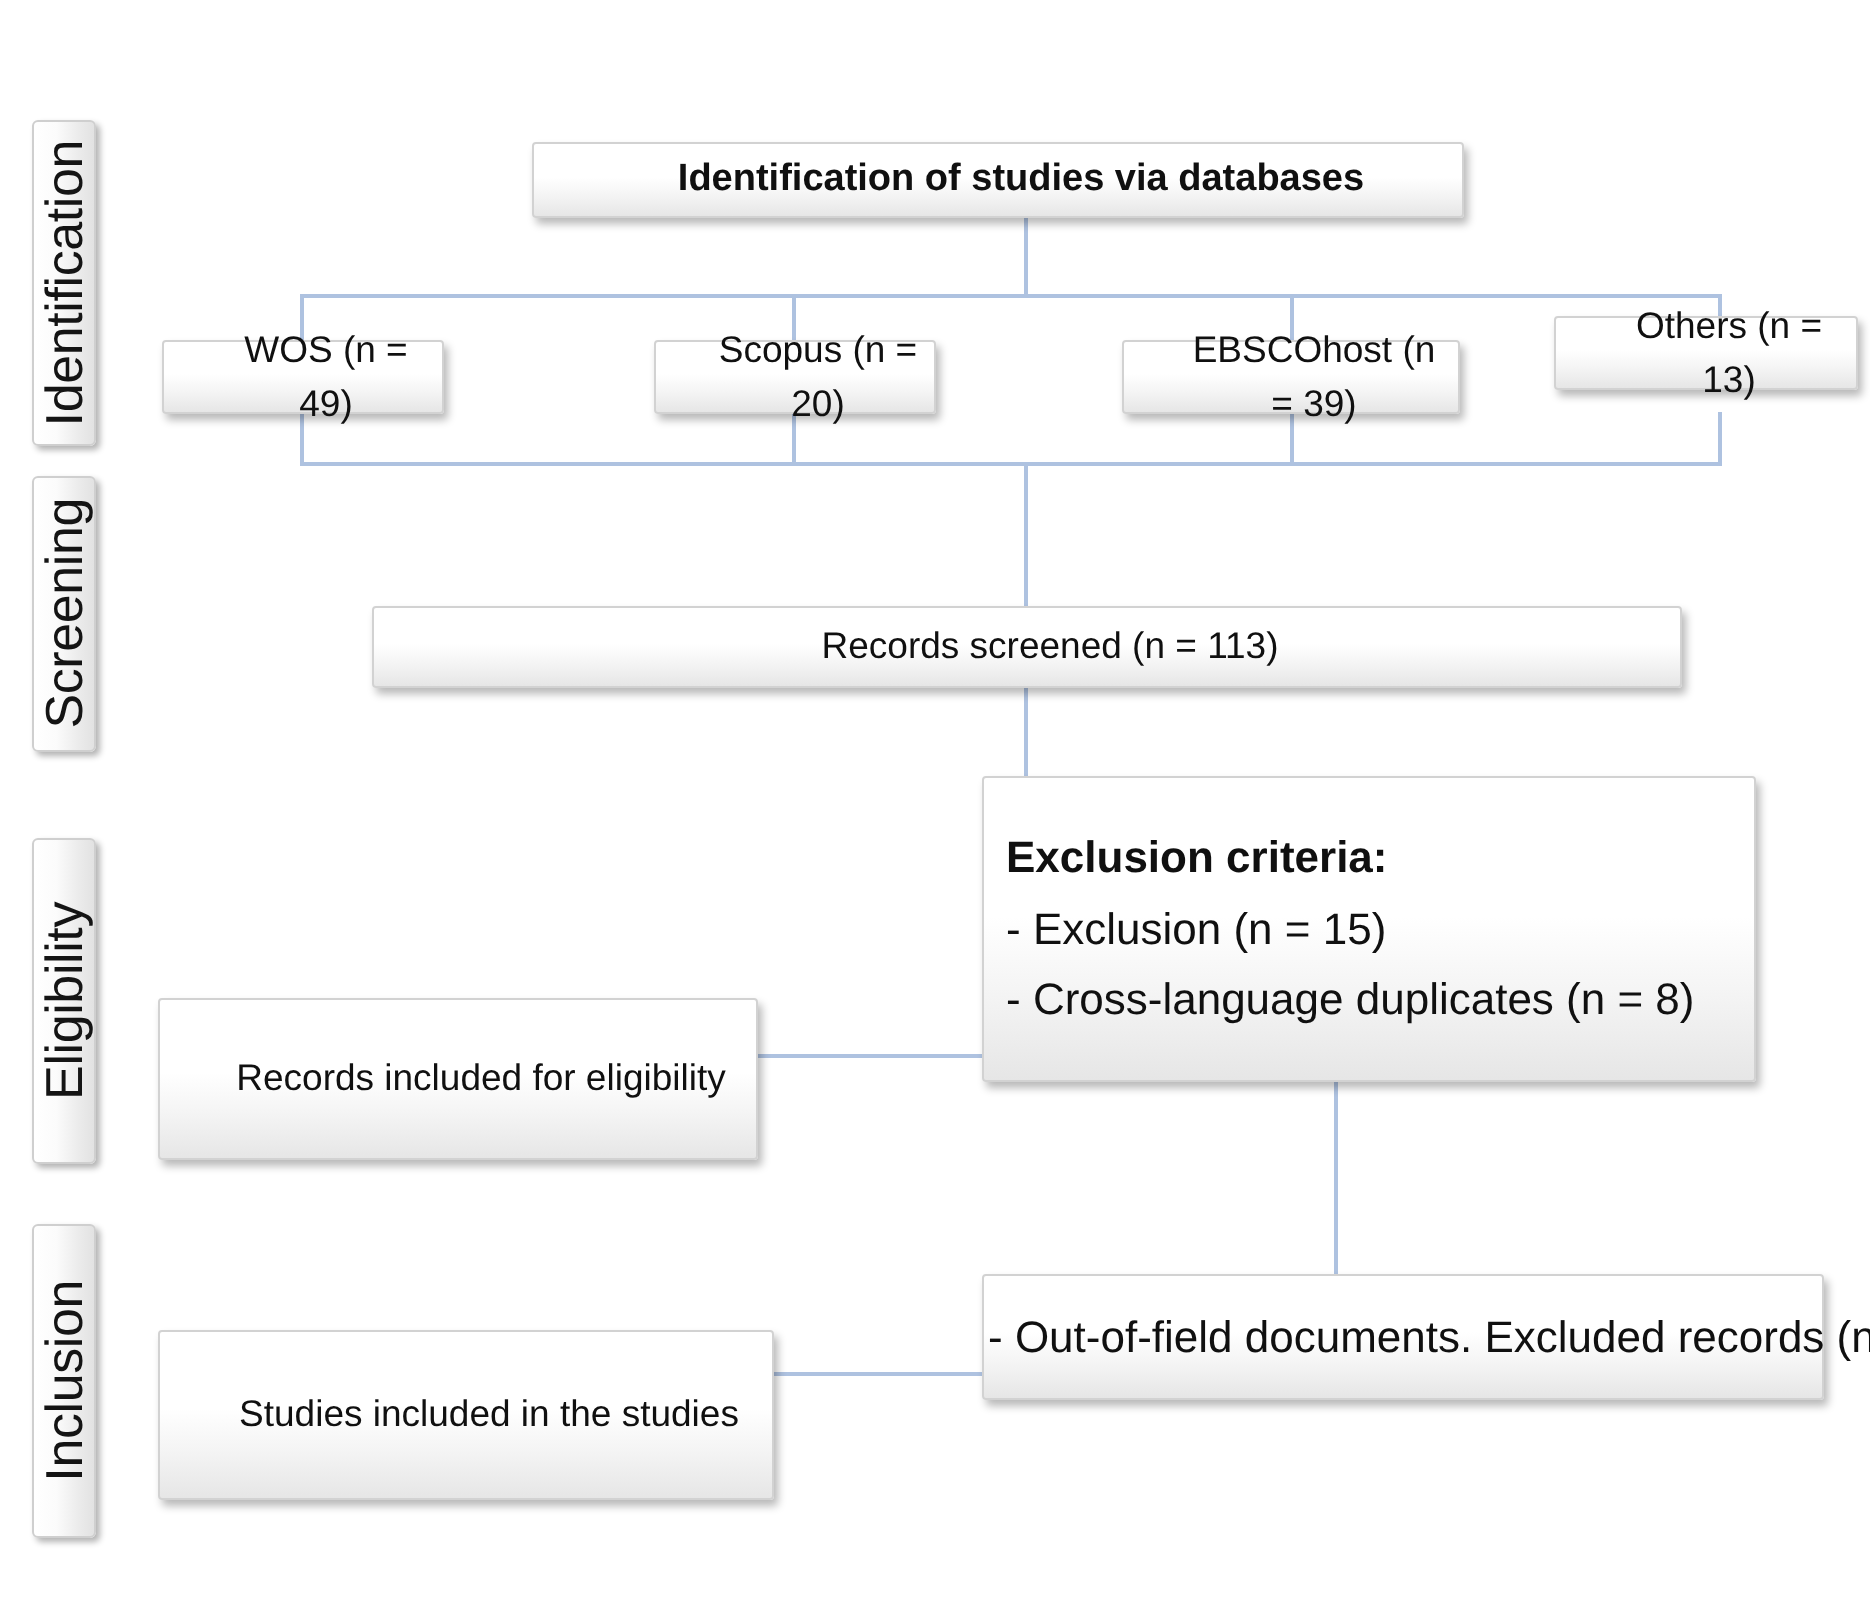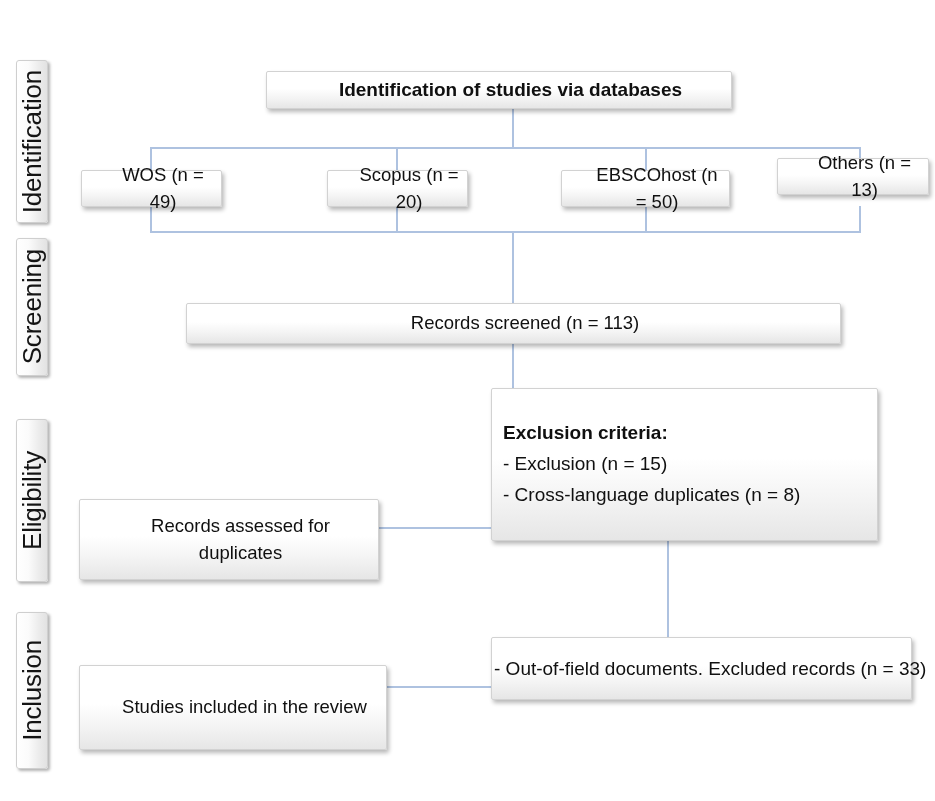--- a/index.html
+++ b/index.html
@@ -61,21 +61,21 @@
   .fbox .txt { line-height: 1.45; padding: 0 8px; }
   .fbox.title-box .txt { font-weight: bold; font-size: 19px; }
 
   
   .fbox.left-align {
     align-items: center;
     justify-content: flex-start;
     text-align: left;
   }
   .fbox.left-align .txt { padding: 0; }
-  .excl-line { line-height: 1.62; font-size: 19px; white-space: nowrap; }
+  .excl-line { line-height: 1.62; font-size: 22px; white-space: nowrap; }
   .excl-head { font-weight: bold; }
   .b { font-weight: normal; }
 
   
   .conn {
     position: absolute;
     background: #aec2e0;
     z-index: 1;
   }
   .conn.v { width: 2px; }
@@ -132,48 +132,48 @@
 
   <div class="fbox" style="left:81px; top:170px; width:141px; height:37px;">
     <span class="txt">WOS (n = 49)</span>
   </div>
 
   <div class="fbox" style="left:327px; top:170px; width:141px; height:37px;">
     <span class="txt">Scopus (n = 20)</span>
   </div>
 
   <div class="fbox" style="left:561px; top:170px; width:169px; height:37px;">
-    <span class="txt">EBSCOhost (n = 50)</span>
+    <span class="txt">EBSCOhost (n = 39)</span>
   </div>
 
   <div class="fbox" style="left:777px; top:158px; width:152px; height:37px;">
     <span class="txt">Others (n = 13)</span>
   </div>
 
   <div class="fbox" style="left:186px; top:303px; width:655px; height:41px;">
     <span class="txt">Records screened (n = 113)</span>
   </div>
 
   <div class="fbox left-align" style="left:491px; top:388px; width:387px; height:153px; padding-left:11px;">
     <div class="txt">
       <div class="excl-line excl-head">Exclusion criteria:</div>
       <div class="excl-line"><span>- Exclusion </span><span class="b">(n = 15)</span></div>
       <div class="excl-line"><span>- Cross-language duplicates </span><span class="b">(n = 8)</span></div>
     </div>
   </div>
 
   <div class="fbox" style="left:79px; top:499px; width:300px; height:81px;">
     <div class="txt">
-      <div>Records assessed for duplicates</div>
+      <div>Records included for eligibility</div>
     </div>
   </div>
 
   <div class="fbox left-align" style="left:491px; top:637px; width:421px; height:63px; padding-left:2px;">
     <div class="txt excl-line"><span>- Out-of-field documents. Excluded records </span><span class="b">(n = 33)</span></div>
   </div>
 
   <div class="fbox" style="left:79px; top:665px; width:308px; height:85px;">
     <div class="txt">
-      <div>Studies included in the review</div>
+      <div>Studies included in the studies</div>
     </div>
   </div>
 
 </div>
 
 </body></html>

